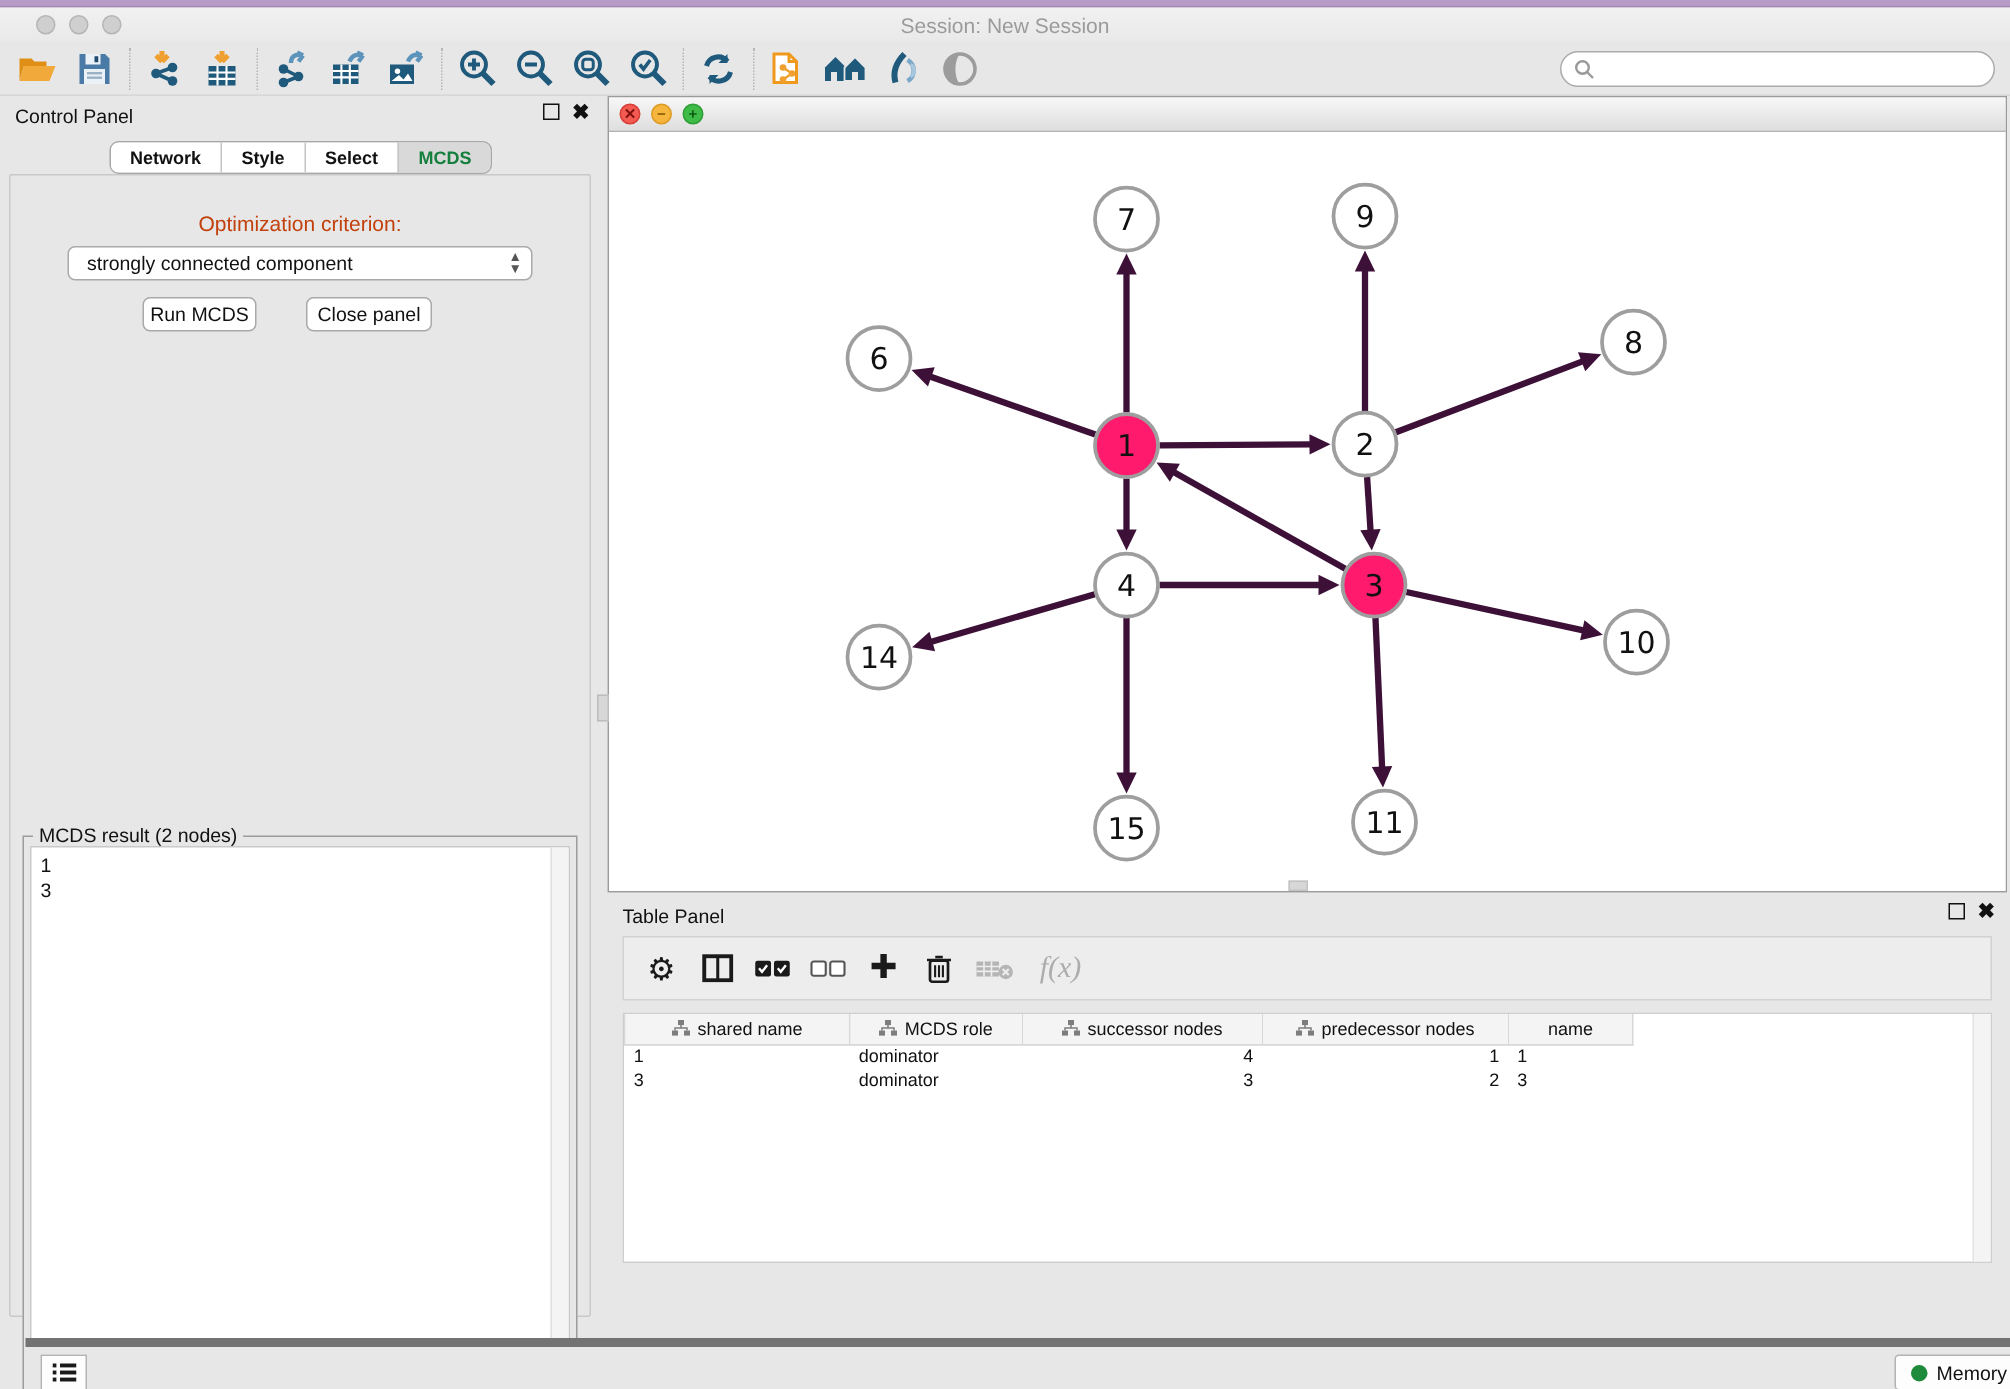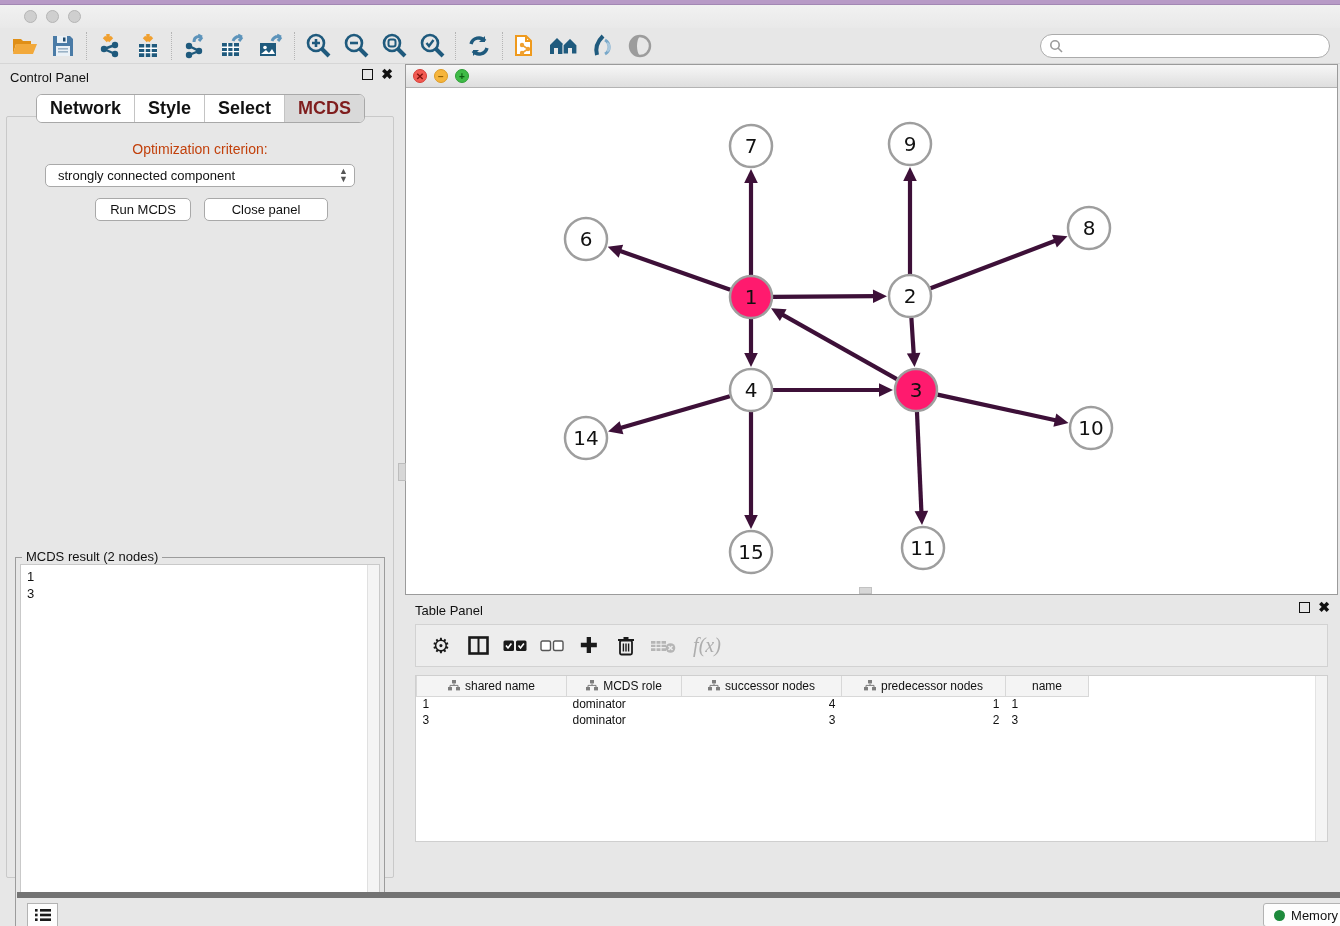--- a/index.html
+++ b/index.html
@@ -21,23 +21,23 @@
 
   
   .control-panel { position:absolute; left:0; top:64px; width:401px; height:826px; background:#e7e7e7; }
   .panel-header { position:absolute; left:0; top:0; width:100%; height:26px; display:flex; align-items:center; }
   .panel-header .ph-title { font-size:13px; color:#111; margin-left:10px; }
   .win-icons { position:absolute; right:8px; top:5px; display:flex; gap:8px; align-items:center; }
   .float-ic { width:11px; height:11px; border:1.5px solid #111; }
   .close-ic { font-size:14px; font-weight:bold; color:#111; line-height:11px; }
 
   .segmented { display:inline-flex; border:1px solid #a8a8a8; border-radius:6px; overflow:hidden; background:#fff; }
-  .segment { padding:3px 13px; font-size:18px; font-weight:700; color:#111; background:#fff; border-left:1px solid #c4c4c4; cursor:pointer; white-space:nowrap; }
+  .segment { padding:3px 13px; font-size:12px; font-weight:700; color:#111; background:#fff; border-left:1px solid #c4c4c4; cursor:pointer; white-space:nowrap; }
   .segment:first-child { border-left:none; }
-  .segment.active-gray { background:#d9d9d9; color:#7f1d1d; }
+  .segment.active-gray { background:#d9d9d9; color:#15803d; }
   .cp-tabs { position:absolute; left:0; top:30px; width:100%; text-align:center; z-index:2; }
 
   .cp-body { position:absolute; left:6px; top:52px; width:388px; height:762px; border:1px solid #c9c9c9; border-radius:2px; background:#e7e7e7; }
   .opt-label { position:absolute; left:0; top:24px; width:100%; text-align:center; font-size:14px; color:#c2410c; }
   .dropdown { position:absolute; left:38px; top:47px; width:310px; height:23px; background:#fff; border:1px solid #a9a9a9; border-radius:5px; display:flex; align-items:center; font-size:13px; color:#111; padding-left:12px; cursor:pointer; }
   .dd-stepper { position:absolute; right:6px; top:2px; display:flex; flex-direction:column; align-items:center; line-height:8px; font-size:9px; color:#555; }
   .cp-btn { position:absolute; height:23px; background:#fff; border:1px solid #a9a9a9; border-radius:5px; font-size:13px; color:#111; font-family:"Liberation Sans",sans-serif; cursor:pointer; }
 
   .result-group { position:absolute; left:8px; top:440px; width:370px; height:378px; border:1px solid #9c9c9c; background:#e7e7e7; }
   .result-legend { position:absolute; left:6px; top:-9px; background:#e7e7e7; padding:0 4px; font-size:13px; color:#111; }
@@ -80,20 +80,21 @@
 </head>
 <body>
 
 <div class="screen">
 
   <div class="purple-strip"></div>
   <div class="titlebar">
     <div class="traffic" style="left:24px"></div>
     <div class="traffic" style="left:46px"></div>
     <div class="traffic" style="left:68px"></div>
+    <div class="titlebar-title">Session: New Session</div>
   </div>
 
   <div class="toolbar">
     <button class="tb-btn" style="margin-left:6px">
       <svg width="26" height="22" viewBox="0 0 26 22">
         <path d="M1 4 h8 l2 2 h8 v3 H4 L1 19 Z" fill="#e08f16"></path>
         <path d="M4 9 h21 l-4 10 H1 Z" fill="#f2a93b"></path>
       </svg>
     </button>
     <button class="tb-btn">
@@ -245,22 +246,22 @@
     </div>
     <div class="cp-body">
       <div class="opt-label">Optimization criterion:</div>
       <div class="dropdown">
         <span>strongly connected component</span>
         <span class="dd-stepper">
             <span>▲</span>
             <span>▼</span>
           </span>
       </div>
-      <button class="cp-btn" style="left:88px; top:81px; width:96px;">Run MCDS</button>
-      <button class="cp-btn" style="left:197px; top:81px; width:124px;">Close panel</button>
+      <button class="cp-btn" style="left:88px; top:81px; width:76px;">Run MCDS</button>
+      <button class="cp-btn" style="left:197px; top:81px; width:84px;">Close panel</button>
 
       <div class="result-group">
         <span class="result-legend">MCDS result (2 nodes)</span>
         <div class="result-area">
           <div>1</div>
           <div>3</div>
           <div class="result-scroll"></div>
         </div>
       </div>
     </div>

